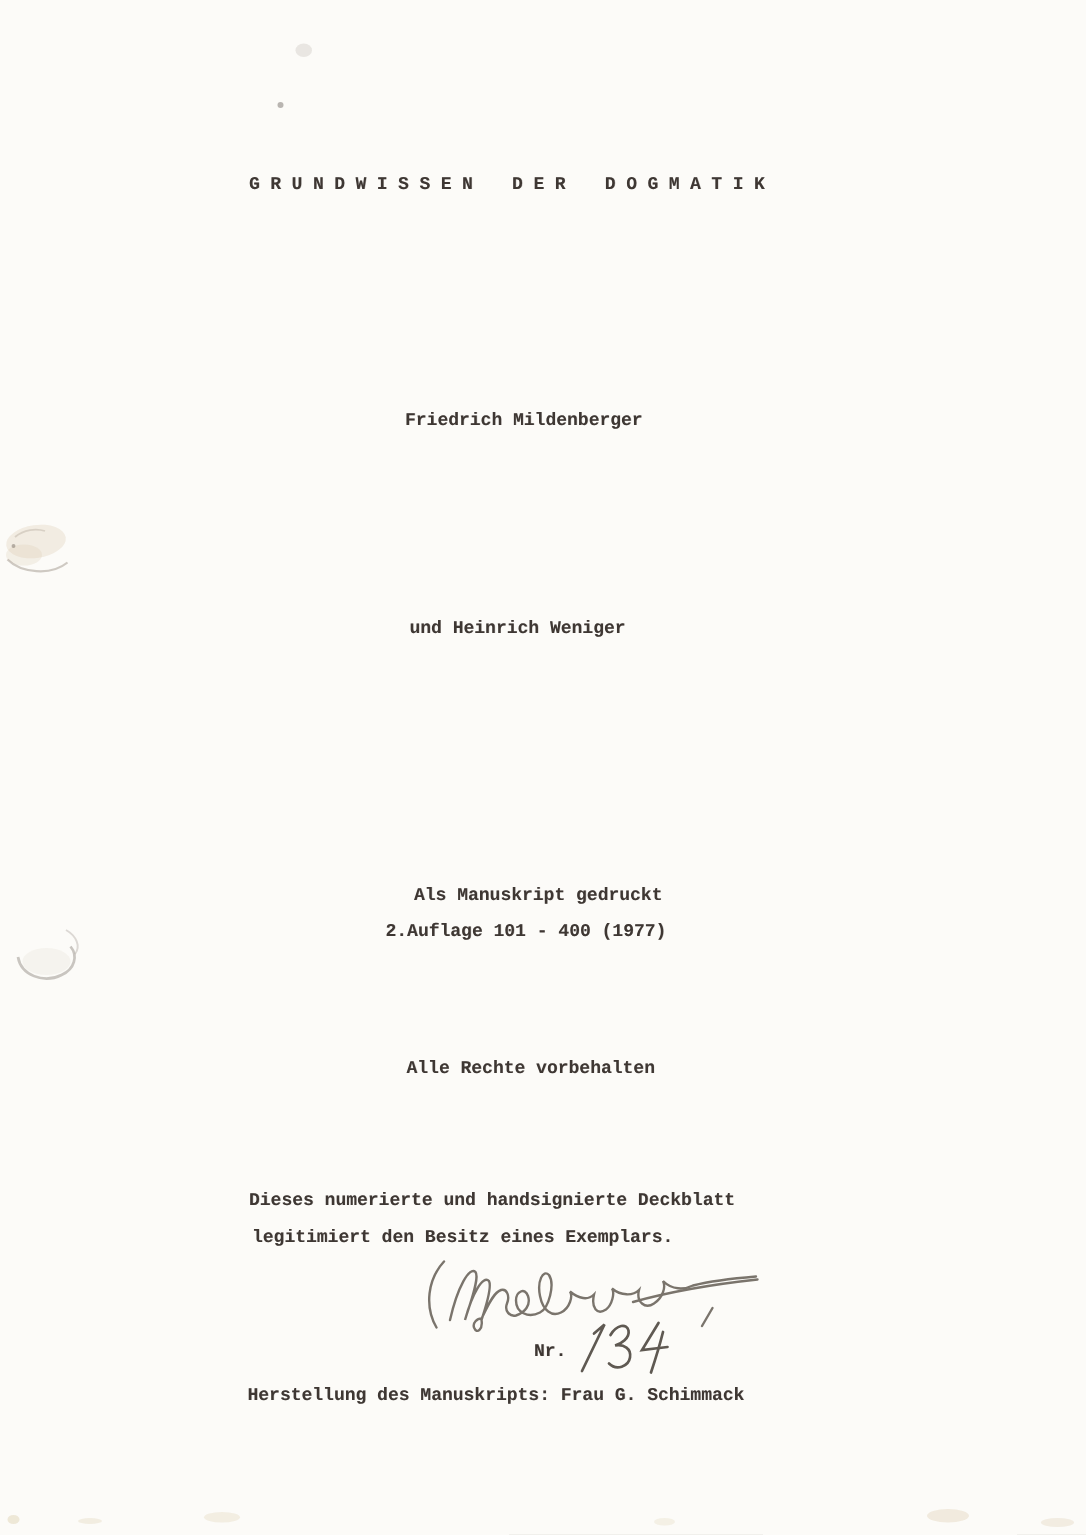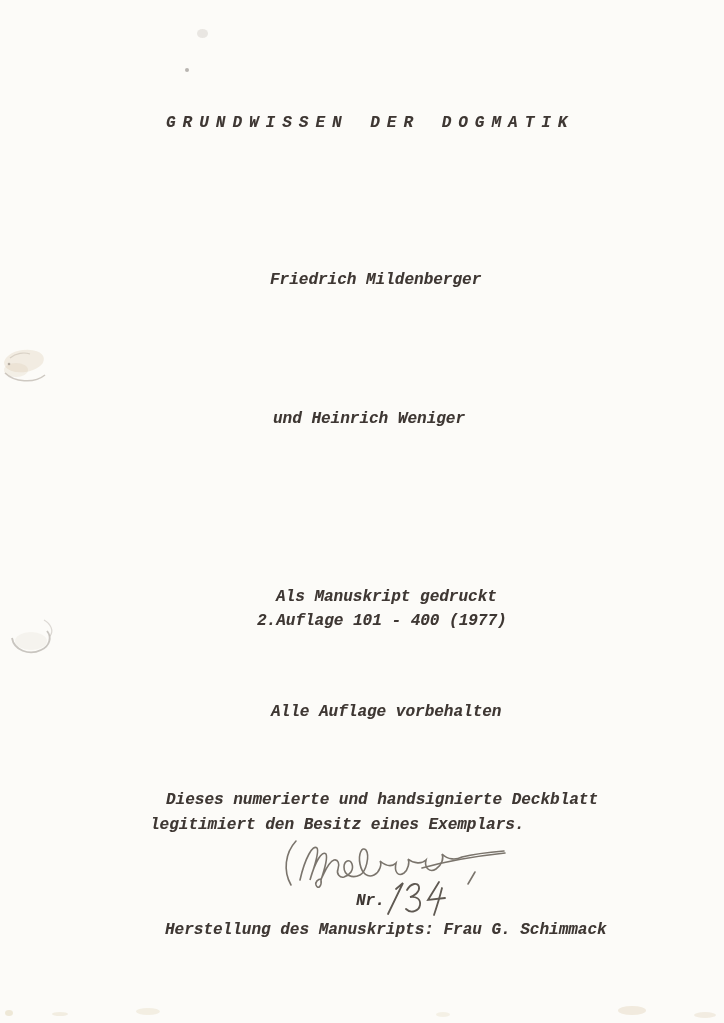--- a/index.html
+++ b/index.html
@@ -3,46 +3,45 @@
 <meta charset="utf-8">
 <style>
   html,body{margin:0;padding:0;background:#e9e7e3;}
   .page{
     position:relative;width:724px;height:1023px;margin:0 auto;
     background:#fcfbf8;overflow:hidden;
     font-family:"Liberation Mono","DejaVu Sans Mono",monospace;
     font-weight:700;color:#3e3733;
   }
   .line{
-    position:absolute;white-space:pre;font-size:16px;line-height:19px;
+    position:absolute;white-space:pre;font-size:12px;line-height:19px;
     text-shadow:0.25px 0.25px 0 rgba(62,55,51,0.35);
-    font-style:italic;
   }
   .title{letter-spacing:7px;word-spacing:5px;}
   .mark{position:absolute;border-radius:50%;}
   .page svg{position:absolute;overflow:visible;}
 </style>
 </head>
 <body>
 
 <div class="page">
 
   <div class="line title" style="left:166px;top:114px">GRUNDWISSEN DER DOGMATIK</div>
 
   <div class="line" style="left:270px;top:271px">Friedrich Mildenberger</div>
 
   <div class="line" style="left:273px;top:410px">und Heinrich Weniger</div>
 
   <div class="line" style="left:276px;top:588px">Als Manuskript gedruckt</div>
   <div class="line" style="left:257px;top:612px">2.Auflage 101 - 400 (1977)</div>
 
-  <div class="line" style="left:271px;top:703px">Alle Auflage vorbehalten</div>
+  <div class="line" style="left:271px;top:703px">Alle Rechte vorbehalten</div>
 
   <div class="line" style="left:166px;top:791px">Dieses numerierte und handsignierte Deckblatt</div>
-  <div class="line" style="left:150px;top:816px">legitimiert den Besitz eines Exemplars.</div>
+  <div class="line" style="left:168px;top:816px">legitimiert den Besitz eines Exemplars.</div>
 
   <div class="line" style="left:356px;top:892px">Nr.</div>
 
   <div class="line" style="left:165px;top:921px">Herstellung des Manuskripts: Frau G. Schimmack</div>
 
   <svg style="left:272px;top:834px" width="240" height="64" viewBox="0 0 240 64" fill="none" stroke="#7a746c" stroke-width="1.6" stroke-linecap="round" aria-label="handwritten signature: Mildenberger">
     <path d="M24 7 C13 19 11 37 19 51"></path>
     <path d="M28 46 C33 24 41 10 45 14 C48 18 41 36 38 46 C43 28 50 16 54 20 C56 24 51 40 49 46 C50 52 46 56 44 51 C43 48 46 45 49 45
              C52 40 56 28 62 26 C66 25 68 30 66 35 C64 40 68 44 72 43 C78 41 82 36 80 30 C78 24 72 27 72 33 C72 41 80 45 88 41
              C94 38 98 22 94 16 C90 12 86 20 88 30 C90 40 96 44 102 41 C108 38 110 30 108 27 C114 32 120 33 124 29

